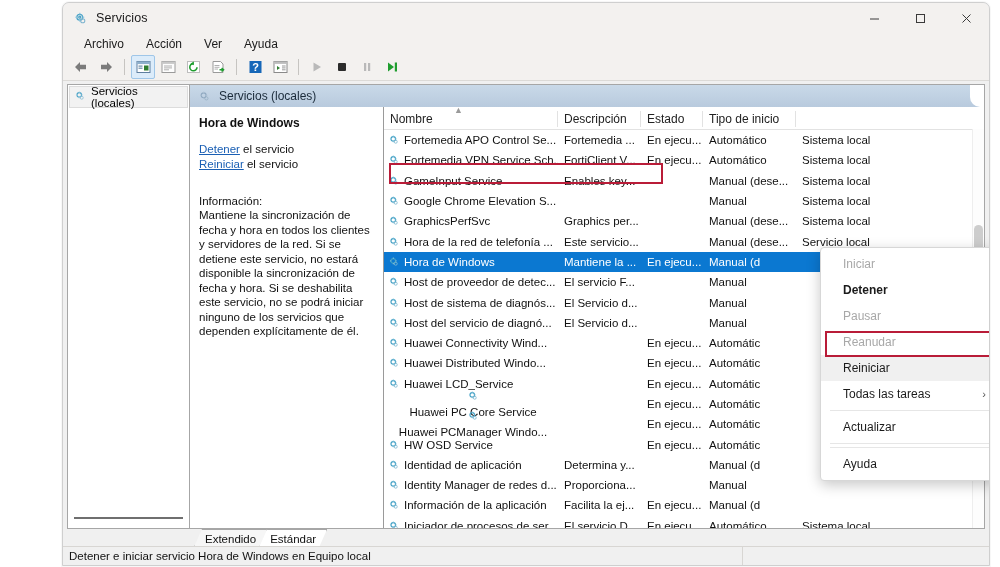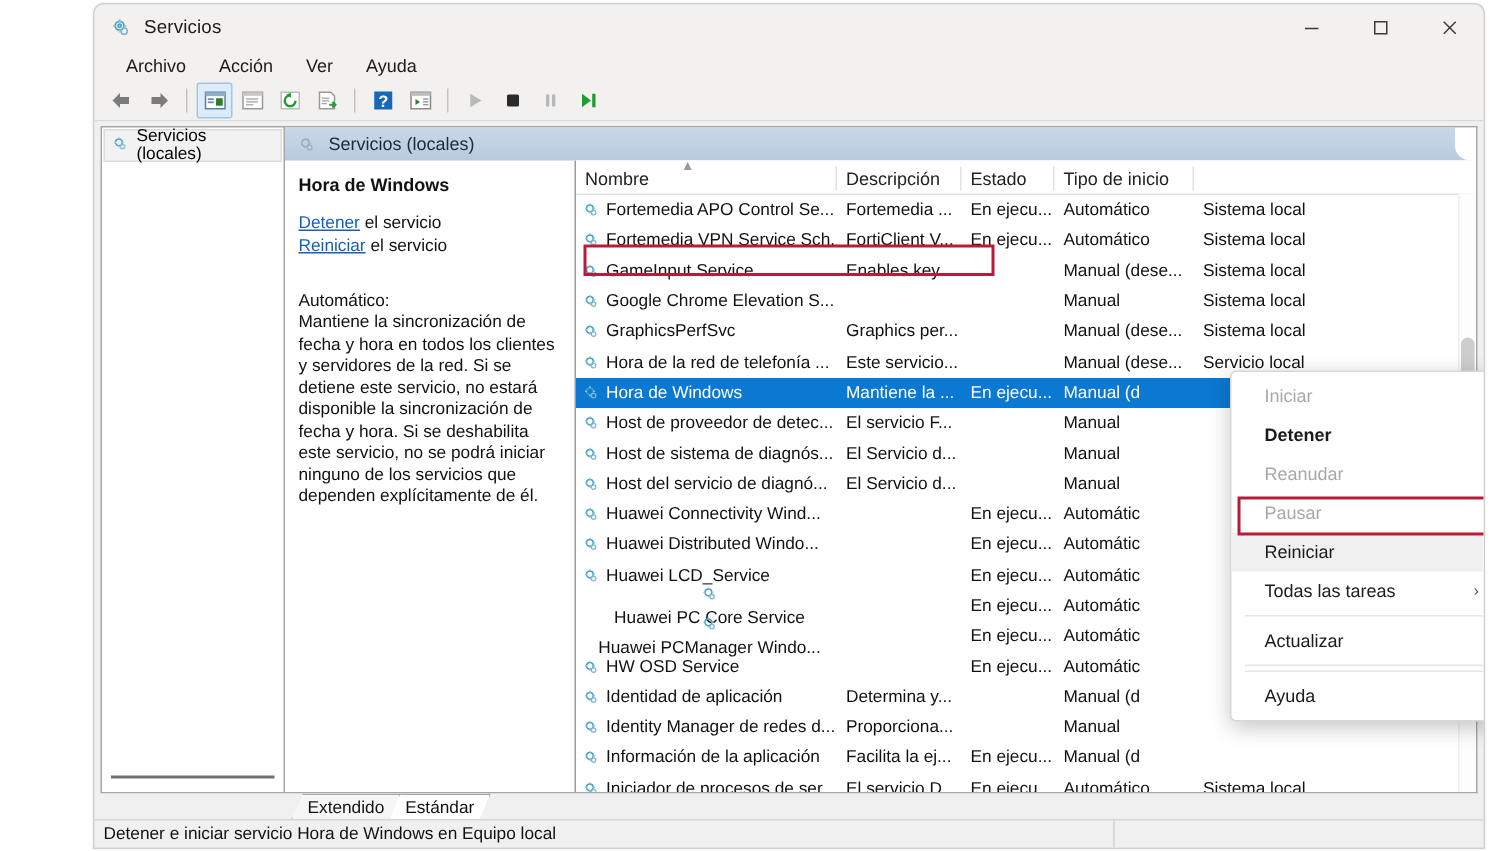--- a/index.html
+++ b/index.html
@@ -319,21 +319,21 @@
           <div class="pane-split">
 
             <div class="details">
               <h3>Hora de Windows</h3>
               <div class="det-line">
                 <span class="det-link">Detener</span><span> el servicio</span>
               </div>
               <div class="det-line">
                 <span class="det-link">Reiniciar</span><span> el servicio</span>
               </div>
-              <div class="det-desc-label">Automático:</div>
+              <div class="det-desc-label">Información:</div>
               <p class="det-desc">Mantiene la sincronización de fecha y hora en todos los clientes y servidores de la red. Si se detiene este servicio, no estará disponible la sincronización de fecha y hora. Si se deshabilita este servicio, no se podrá iniciar ninguno de los servicios que dependen explícitamente de él.</p>
             </div>
 
             <div class="list-wrap">
               <div class="list-header" id="list-header">
                 <div class="sort-caret">▲</div>
               <div class="lh-cell" style="width: 174px;">Nombre</div>
                   <div class="lh-cell" style="width: 83px;">Descripción</div>
                   <div class="lh-cell" style="width: 62px;">Estado</div>
                   <div class="lh-cell" style="width: 93px;">Tipo de inicio</div>
@@ -814,24 +814,24 @@
 
     <div class="ctx-menu" id="ctx-menu">
 
     <div class="ctx-item disabled">
           <span>Iniciar</span>
         </div>
         <div class="ctx-item bold">
           <span>Detener</span>
         </div>
         <div class="ctx-item disabled">
+          <span>Pausar</span>
+        </div>
+        <div class="ctx-item disabled">
           <span>Reanudar</span>
-        </div>
-        <div class="ctx-item disabled">
-          <span>Pausar</span>
         </div>
         <div class="ctx-item hl">
           <span>Reiniciar</span>
         </div>
         <div class="ctx-item">
           <span>Todas las tareas</span>
           <span class="ctx-arrow">›</span>
         </div>
         <div class="ctx-sep"></div>
         <div class="ctx-item">

